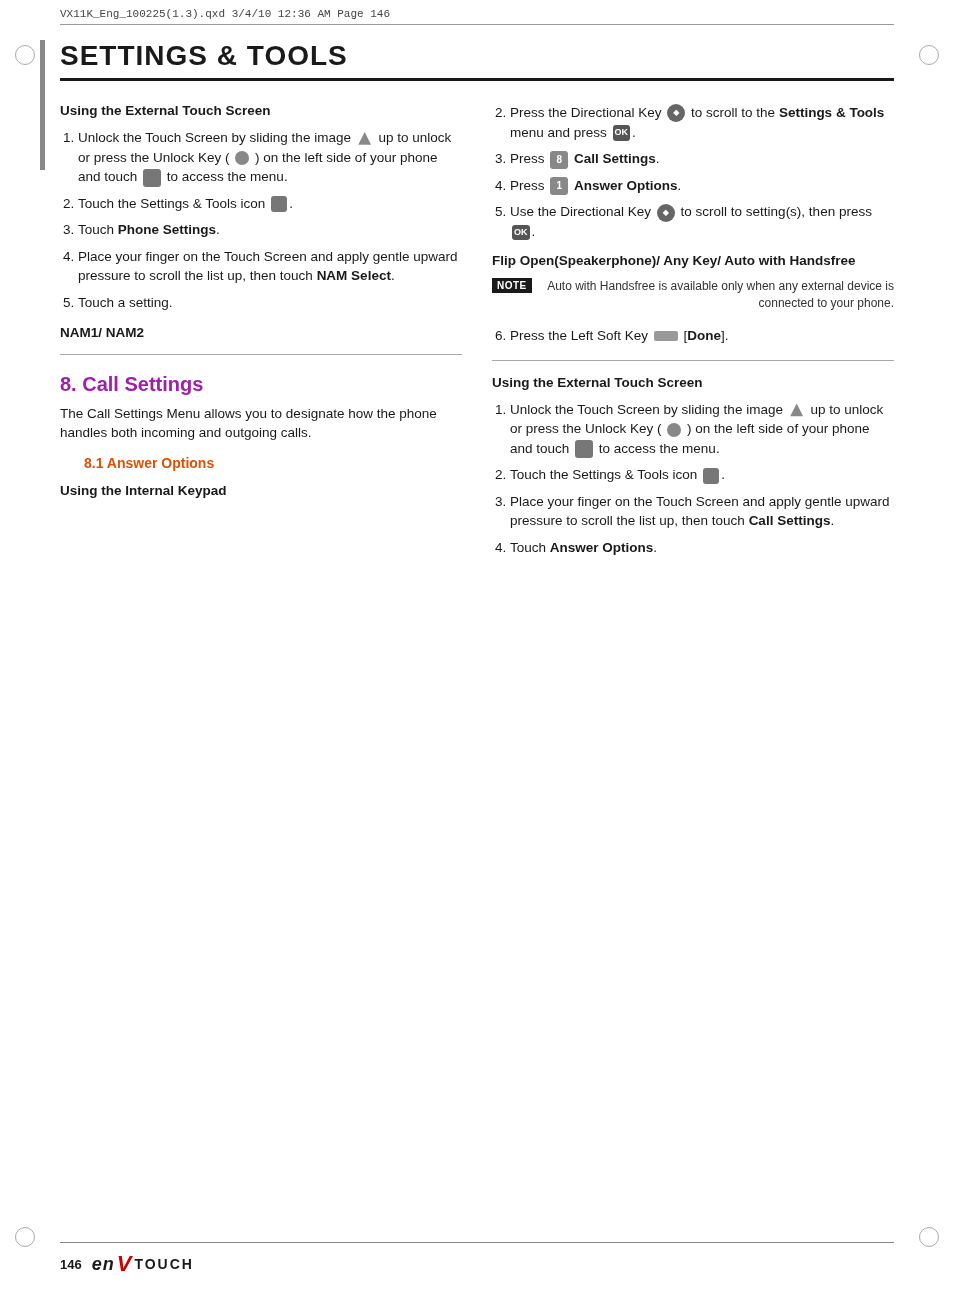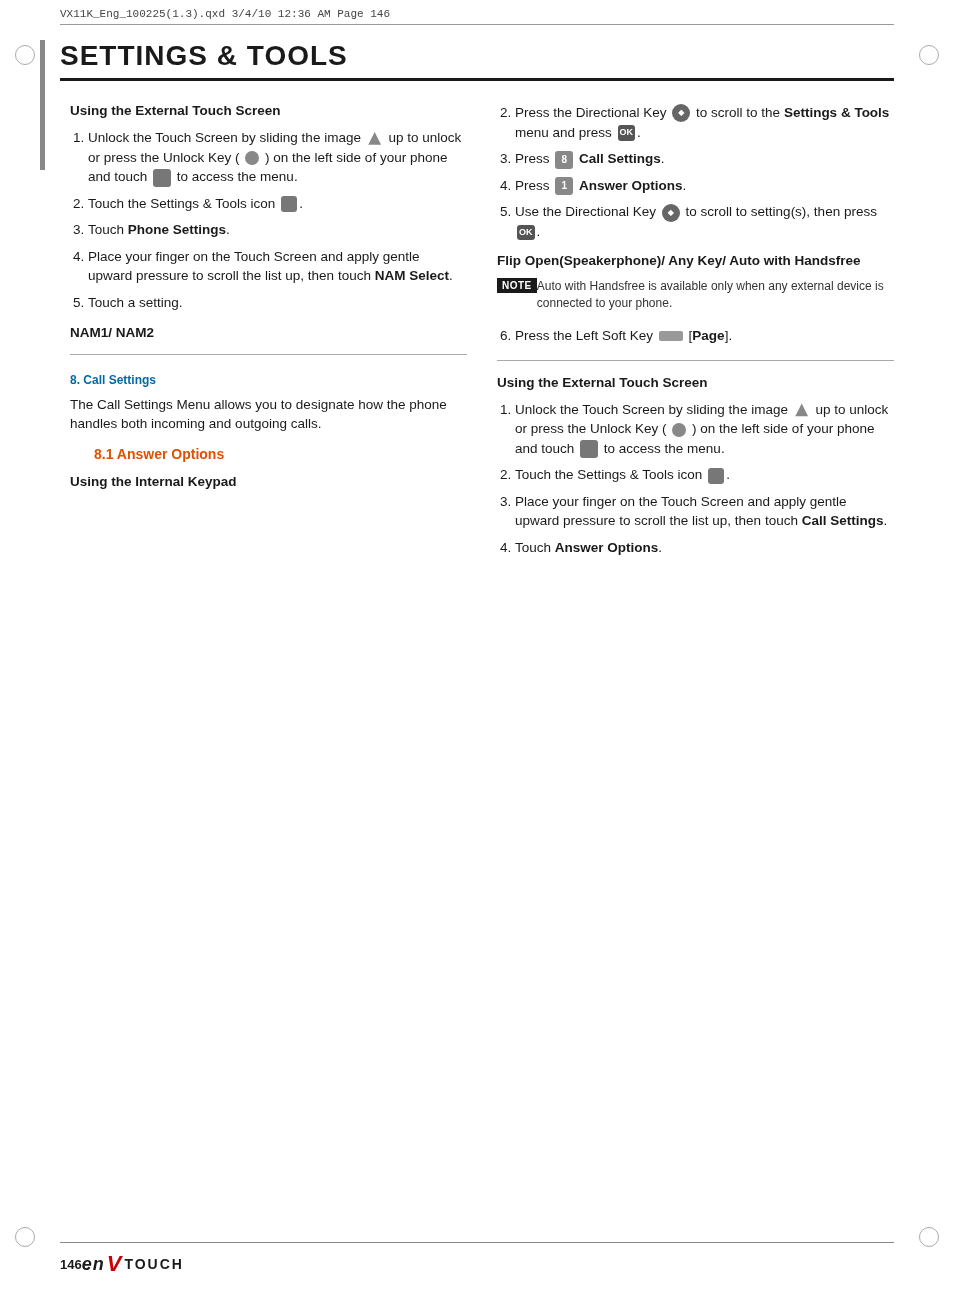--- a/index.html
+++ b/index.html
@@ -49,21 +49,20 @@
       color: #1a1a1a;
       letter-spacing: 1px;
       margin-bottom: 22px;
       border-bottom: 3px solid #1a1a1a;
       padding-bottom: 6px;
     }
 
     .two-column {
       display: flex;
       gap: 30px;
-      margin-left: 10px;
     }
 
     .col-left {
       flex: 1;
     }
 
     .col-right {
       flex: 1;
     }
 
@@ -79,22 +78,22 @@
     }
 
     ol li {
       margin-bottom: 7px;
       line-height: 1.45;
     }
 
     .bold { font-weight: bold; }
 
     .orange-heading {
-      color: #0369a1;
-      font-size: 12px;
+      color: #a21caf;
+      font-size: 20px;
       font-weight: bold;
       margin-top: 18px;
       margin-bottom: 8px;
     }
 
     .orange-subheading {
       color: #e05000;
       font-size: 14px;
       font-weight: bold;
       margin-top: 12px;
@@ -118,40 +117,42 @@
     .indented-heading {
       font-weight: bold;
       font-size: 13.5px;
       margin-left: 0px;
       margin-top: 10px;
       margin-bottom: 10px;
     }
 
     .note-box {
       display: flex;
+      gap: 10px;
       margin: 10px 0 14px 0;
     }
 
     .note-label {
       background: #1a1a1a;
       color: #fff;
       font-size: 10px;
       font-weight: bold;
       padding: 2px 5px;
       height: fit-content;
       white-space: nowrap;
       letter-spacing: 0.5px;
       font-family: Arial, sans-serif;
       text-transform: uppercase;
     }
 
     .note-text {
       font-size: 12px;
       line-height: 1.4;
       color: #333;
+      text-align: right;
     }
 
     .icon-ok {
       display: inline-block;
       background: #555;
       color: white;
       font-size: 9px;
       padding: 1px 2px;
       border-radius: 3px;
       font-weight: bold;
@@ -253,20 +254,21 @@
       margin: 14px 0;
     }
 
     .page-footer {
       position: absolute;
       bottom: 15px;
       left: 60px;
       right: 60px;
       display: flex;
       align-items: center;
+      gap: 10px;
       border-top: 1px solid #888;
       padding-top: 8px;
       margin-top: 26px;
     }
 
     .page-number {
       font-size: 13px;
       font-weight: bold;
     }
 
@@ -405,21 +407,21 @@
 
       <div class="note-box">
         <div class="note-label">NOTE</div>
         <div class="note-text">Auto with Handsfree is available only when any external device is connected to your phone.</div>
       </div>
 
       <ol start="6">
         <li>
           Press the Left Soft Key
           <span class="icon-softkey"></span>
-          [<span class="bold">Page</span>].
+          [<span class="bold">Done</span>].
         </li>
       </ol>
 
       <hr class="divider-line">
 
       <div class="section-heading">Using the External Touch Screen</div>
 
       <ol>
         <li>
           Unlock the Touch Screen by sliding the image

